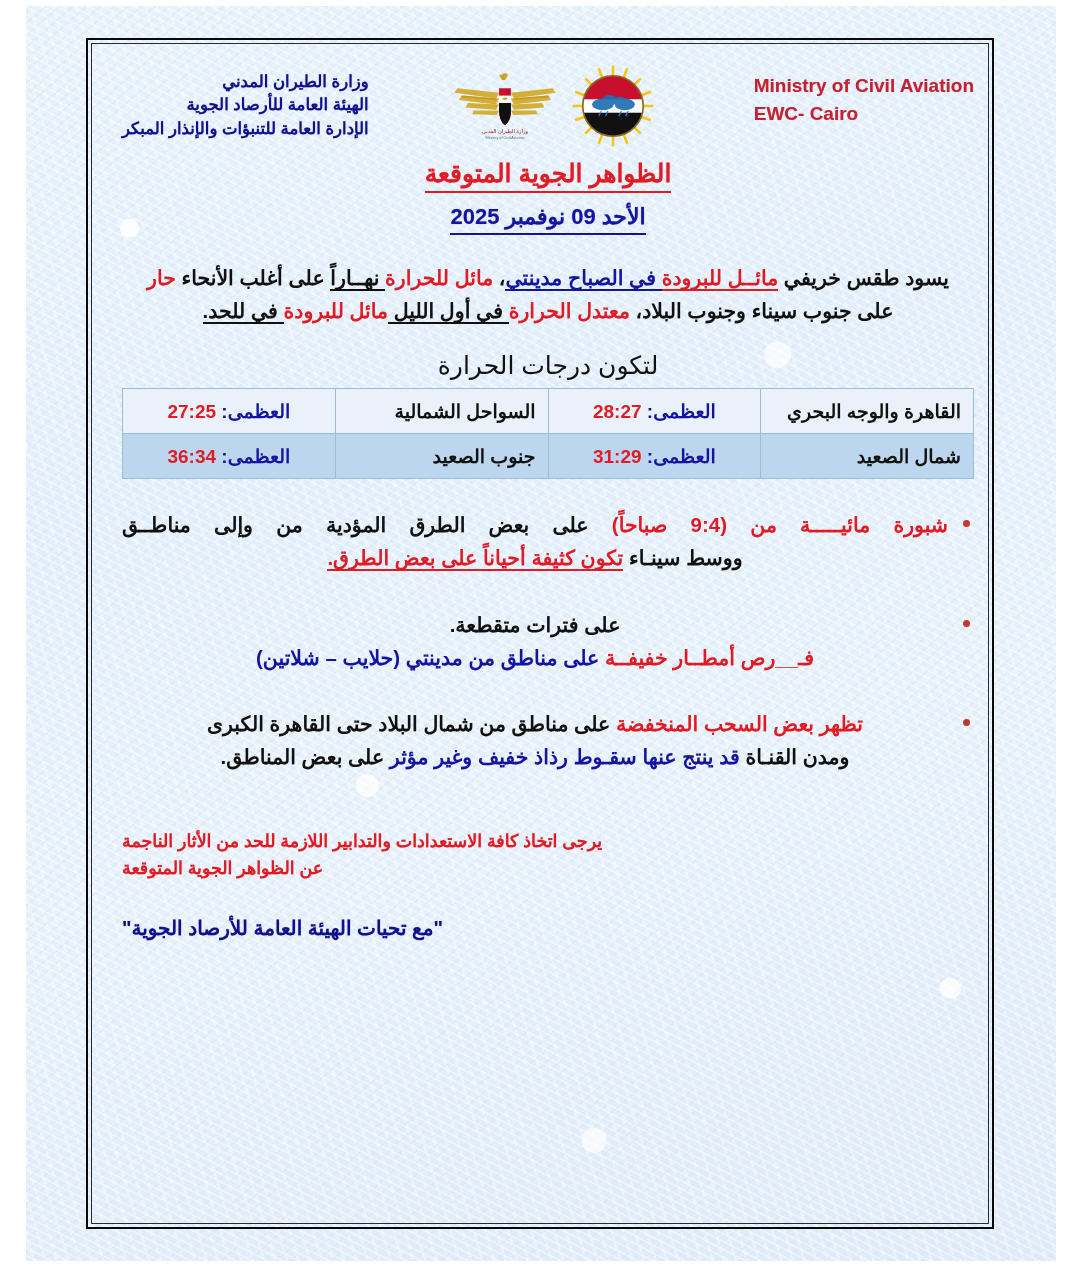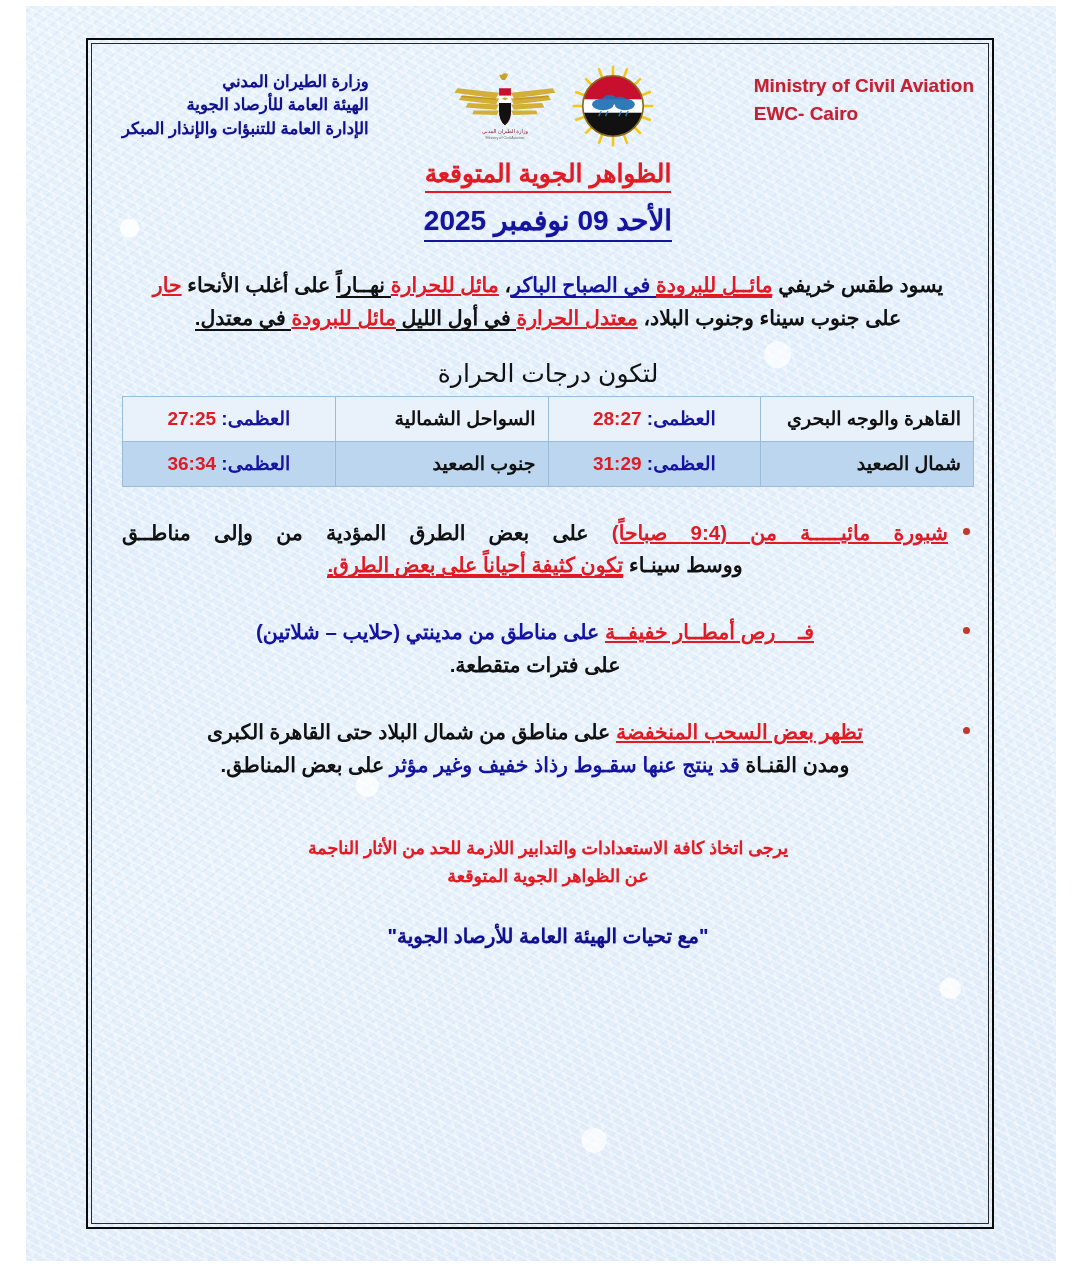--- a/index.html
+++ b/index.html
@@ -126,40 +126,40 @@
     font-weight: bold;
     border-bottom: 2.5px solid #e01b24;
     padding-bottom: 2px;
     line-height: 1.25;
     text-shadow: 0 0 1px rgba(224,27,36,.45);
   }
   .title-date-wrap { margin-top: 10px; }
   .title-date {
     display: inline-block;
     color: #1414a0;
-    font-size: 28px;
+    font-size: 22px;
     font-weight: bold;
     border-bottom: 2.5px solid #1414a0;
     padding-bottom: 2px;
     line-height: 1.25;
     text-shadow: 0 0 1px rgba(20,20,160,.45);
   }
 
   
   #intro {
     direction: rtl;
     text-align: center;
     margin-top: 26px;
     font-size: 20.5px;
     font-weight: bold;
     line-height: 1.62;
     color: #111111;
     padding: 0 16px;
   }
-  .red  { color: #e01b24; text-decoration: underline; }
+  .red  { color: #e01b24; }
   .blue { color: #1414a0; }
   .black{ color: #111111; }
   .u-red   { border-bottom: 2px solid #e01b24; }
   .u-blue  { border-bottom: 2px solid #1414a0; }
   .u-black { border-bottom: 2px solid #111111; }
 
   
   #temps-caption {
     direction: rtl;
     text-align: center;
@@ -208,21 +208,21 @@
     top: 11px;
     width: 7px;
     height: 7px;
     background: #c0392b;
     border-radius: 50%;
   }
   .bullet .l-center { display: block; text-align: center; }
   .bullet .l-just   { display: block; text-align: justify; text-align-last: justify; }
 
   
-  #footer { margin-top: 54px; text-align: center; direction: rtl; }
+  #footer { margin-top: 54px; text-align: left; direction: rtl; }
   .foot-warn {
     color: #e01b24;
     font-size: 17.5px;
     font-weight: bold;
     line-height: 1.55;
     text-shadow: 0 0 1px rgba(224,27,36,.35);
   }
   .foot-greet {
     color: #10108c;
     font-size: 20px;
@@ -330,22 +330,22 @@
       </div>
 
     </div>
 
     <div id="title-block">
       <div><span class="title-main">الظواهر الجوية المتوقعة</span></div>
       <div class="title-date-wrap"><span class="title-date">الأحد 09 نوفمبر 2025</span></div>
     </div>
 
     <div id="intro">
-      <span class="black">يسود طقس خريفي </span><span class="red u-red">مائــل للبرودة</span><span class="blue u-blue"> في الصباح الباكر</span><span class="black">، </span><span class="red">مائل للحرارة</span><span class="black u-black"> نهــاراً</span><span class="black"> على أغلب الأنحاء</span>
-      <span class="red">حار</span><span class="black"> على جنوب سيناء وجنوب البلاد، </span><span class="red">معتدل الحرارة</span><span class="black u-black"> في أول الليل </span><span class="red">مائل للبرودة</span><span class="black u-black"> في معتدل.</span>
+      <span class="black">يسود طقس خريفي </span><span class="red u-red">مائــل للبرودة</span><span class="blue u-blue"> في الصباح مدينتي</span><span class="black">، </span><span class="red">مائل للحرارة</span><span class="black u-black"> نهــاراً</span><span class="black"> على أغلب الأنحاء</span>
+      <span class="red">حار</span><span class="black"> على جنوب سيناء وجنوب البلاد، </span><span class="red">معتدل الحرارة</span><span class="black u-black"> في أول الليل </span><span class="red">مائل للبرودة</span><span class="black u-black"> في للحد.</span>
     </div>
 
     <div id="temps-caption">لتكون درجات الحرارة</div>
 
     <table id="temp-table">
       <tbody>
         <tr class="row-a">
           <td class="cell-region">القاهرة والوجه البحري</td>
           <td class="cell-value">
             <span class="lbl-max">العظمى:</span>
@@ -375,22 +375,22 @@
     <div id="bullets">
 
       <div class="bullet">
         <span class="dot"></span>
         <span class="l-just"><span class="red">شبورة مائيـــــة من (9:4 صباحاً)</span><span class="black"> على بعض الطرق المؤدية من وإلى مناطــق</span></span>
         <span class="l-center"><span class="black">ووسط سينـاء </span><span class="red u-red">تكون كثيفة أحياناً على بعض الطرق.</span></span>
       </div>
 
       <div class="bullet">
         <span class="dot"></span>
+        <span class="l-center black">على فترات متقطعة.</span>
         <span class="l-center"><span class="red">فـ__رص أمطــار خفيفــة</span><span class="blue"> على مناطق من مدينتي </span><span class="blue">(حلايب – شلاتين)</span></span>
-        <span class="l-center black">على فترات متقطعة.</span>
       </div>
 
       <div class="bullet">
         <span class="dot"></span>
         <span class="l-center"><span class="red">تظهر بعض السحب المنخفضة</span><span class="black"> على مناطق من شمال البلاد حتى القاهرة الكبرى</span></span>
         <span class="l-center"><span class="black">ومدن القنـاة </span><span class="blue">قد ينتج عنها سقـوط رذاذ خفيف وغير مؤثر</span><span class="black"> على بعض المناطق.</span></span>
       </div>
 
     </div>
 

